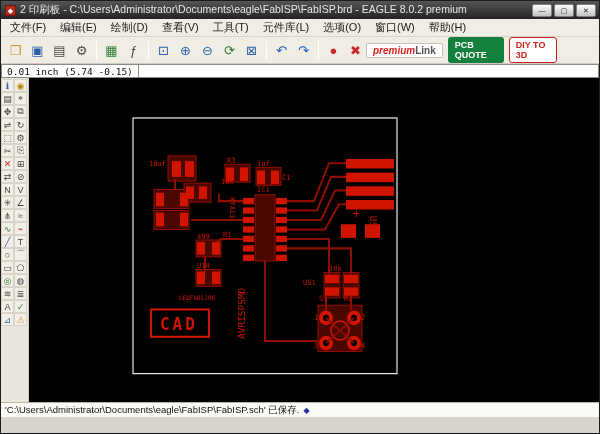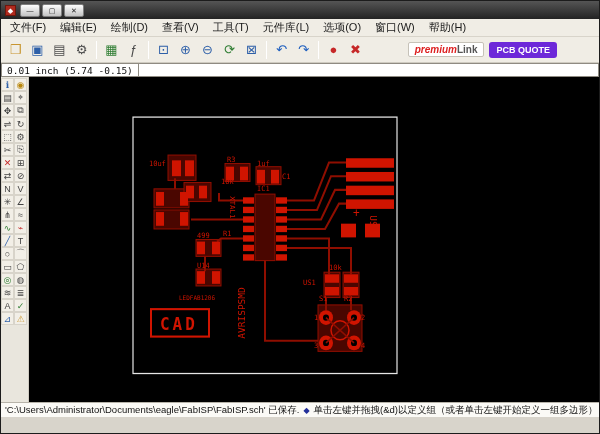--- a/index.html
+++ b/index.html
@@ -29,21 +29,21 @@
   .toolbar { flex:0 0 26px; display:flex; align-items:center; background:#f0ede5;
              border-bottom:1px solid #cfcbc1; padding:0 4px; }
   .tb-icons { display:flex; align-items:center; gap:1px; }
   .tb-btn { width:21px; height:20px; display:flex; align-items:center; justify-content:center;
             font-size:13px; border:1px solid transparent; border-radius:2px; }
   .tb-sep { width:1px; height:18px; background:#c2beb4; margin:0 3px; border-right:1px solid #fff; }
   .promos { margin-left:auto; display:flex; align-items:center; gap:5px; padding-right:38px; }
   .promo-design { background:#fff; border:1px solid #c6c2b8; padding:1px 6px; font-size:10px; border-radius:2px; }
   .promo-design .d1 { color:#d22; font-style:italic; font-weight:bold; }
   .promo-design .d2 { color:#555; font-weight:bold; }
-  .promo-quote { background:#6d28d9; color:#fff; font-size:9px; font-weight:bold; padding:3px 7px; border-radius:3px; }
+  .promo-quote { background:#15803d; color:#fff; font-size:9px; font-weight:bold; padding:3px 7px; border-radius:3px; }
   .promo-3d { background:#fff; border:1px solid #cf2020; color:#cf2020; font-size:9px; font-weight:bold; padding:2px 6px; border-radius:3px; }
 
   
   .parambar { flex:0 0 18px; display:flex; align-items:center; background:#f0ede5;
               border-bottom:1px solid #cfcbc1; padding:0 6px; gap:4px; font-size:11px; }
   .angle-combo { display:inline-flex; align-items:center; justify-content:space-between;
                  width:44px; height:14px; background:#fff; border:1px solid #9a968c;
                  font-size:10px; padding:0 3px; }
   .angle-combo .arrow { font-size:8px; color:#444; }
   .pb-btn { width:18px; height:16px; display:inline-flex; align-items:center; justify-content:center;
@@ -73,20 +73,21 @@
   .status-bullet { color:#23309a; font-size:8px; }
   .bottomstrip { flex:0 0 16px; background:#d8d4cb; }
 </style>
 </head>
 <body>
 
 <div class="window">
 
   <div class="titlebar">
     <span class="app-icon">◆</span>
+    <span class="title-text">2 印刷板 - C:\Users\Administrator\Documents\eagle\FabISP\FabISP.brd - EAGLE 8.0.2 premium</span>
     <span class="win-controls">
       <button>—</button>
       <button>▢</button>
       <button>✕</button>
     </span>
   </div>
 
   <div class="menubar" id="menubar">
       <div class="menu-item">文件(F)</div>
       <div class="menu-item">编辑(E)</div>
@@ -119,20 +120,21 @@
         <div class="tb-btn" style="color: rgb(31, 95, 191);">↷</div>
         <div class="tb-sep"></div>
         <div class="tb-btn" style="color: rgb(198, 40, 40);">●</div>
         <div class="tb-btn" style="color: rgb(198, 40, 40);">✖</div>
       </div>
     <div class="promos">
       <div class="promo-design">
         <span class="d1">premium</span><span class="d2">Link</span>
       </div>
       <div class="promo-quote">PCB QUOTE</div>
+      <div class="promo-3d">DIY TO 3D</div>
     </div>
   </div>
 
 
   <div class="coordbar">
     <span class="coord-box">0.01 inch (5.74 -0.15)</span>
     <span class="cmd-line"></span>
   </div>
 
   <div class="main">
@@ -280,18 +282,17 @@
           <text x="332" y="230" fill="#d01400" font-size="7">2</text>
           <text x="285" y="257" fill="#d01400" font-size="7">3</text>
           <text x="332" y="257" fill="#d01400" font-size="7">4</text>
         </svg>
     </div>
   </div>
 
   <div class="statusbar">
     <span>'C:\Users\Administrator\Documents\eagle\FabISP\FabISP.sch' 已保存.</span>
     <span class="status-bullet">◆</span>
-    <span>单击左键并拖拽(&amp;d)以定义组（或者单击左键开始定义一组多边形）</span>
 
   </div>
 
   <div class="bottomstrip"></div>
 </div>
 
 </body></html>

